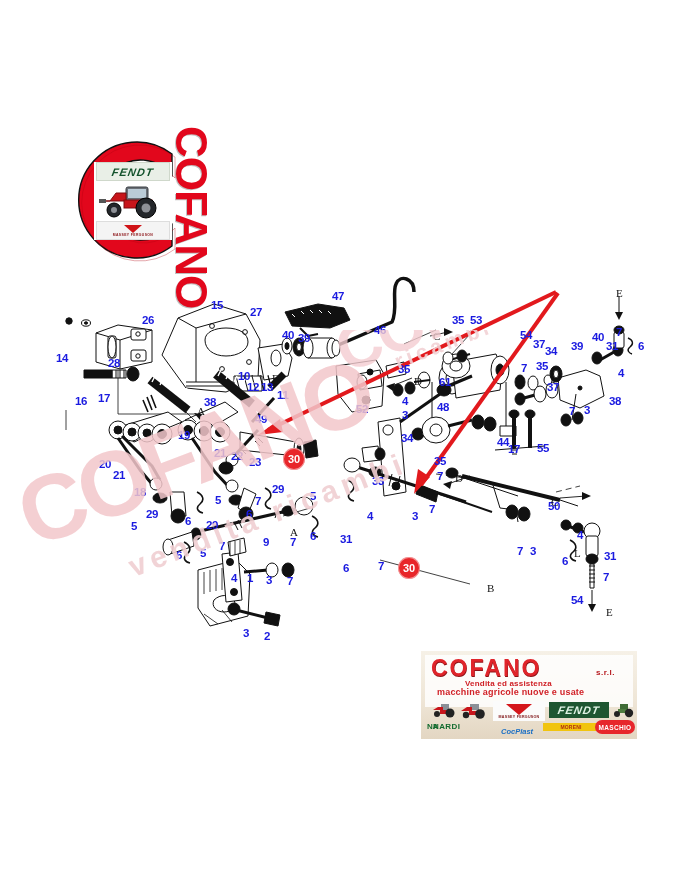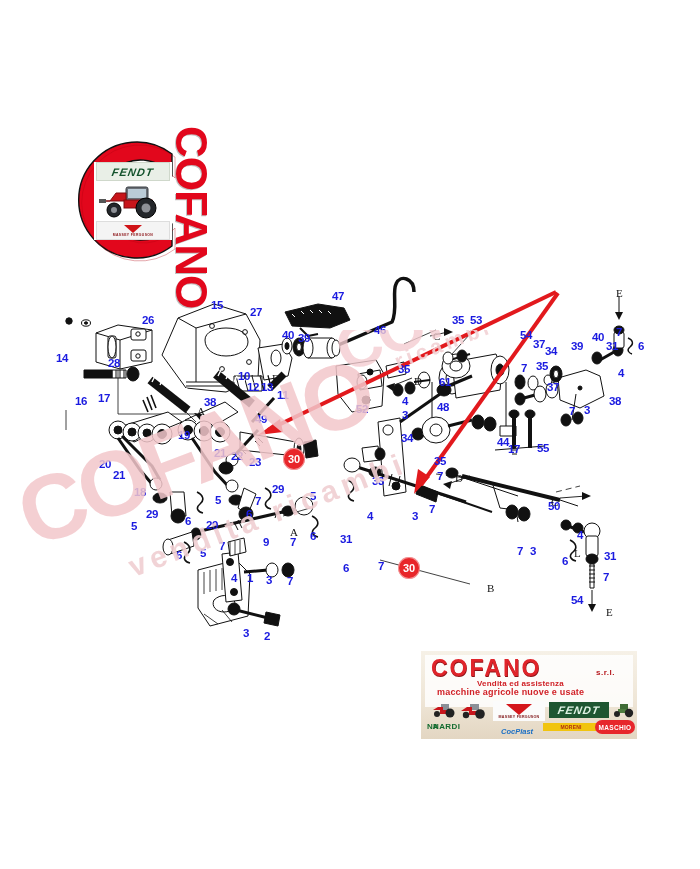--- a/index.html
+++ b/index.html
@@ -69,21 +69,21 @@
       background:#efe7dc;overflow:hidden;}
   #banner .sand{position:absolute;left:0;top:0;width:100%;height:100%;
       background:linear-gradient(#f6f1e7 0%,#efe6d7 55%,#e3d6c2 100%);}
   #banner .bwhite{position:absolute;left:4px;top:4px;width:208px;height:52px;
       background:rgba(255,255,255,.82);}
   #banner .btitle{position:absolute;left:10px;top:4px;font-weight:700;font-size:23px;
       color:#e0252b;letter-spacing:2px;text-shadow:.5px .5px 0 #8d1216;}
   #banner .bsrl{position:absolute;left:175px;top:17px;font-weight:700;font-size:8px;
       color:#b5171c;letter-spacing:.5px;}
   #banner .bsub1{position:absolute;left:44px;top:28px;font-weight:700;font-size:8px;
-      color:#cf2026;letter-spacing:.2px;margin-left:12px;}
+      color:#cf2026;letter-spacing:.2px;}
   #banner .bsub2{position:absolute;left:16px;top:36px;font-weight:700;font-size:9px;
       color:#d12228;letter-spacing:.2px;}
   #banner .logorow{position:absolute;left:4px;top:50px;width:208px;height:36px;}
   .blogo{position:absolute;font-weight:700;}
   .blogo.mf{left:68px;top:0;width:52px;height:20px;background:#fbfbfb;
       display:flex;flex-direction:column;align-items:center;justify-content:center;}
   .blogo.mf .tri{width:0;height:0;border-left:13px solid transparent;
       border-right:13px solid transparent;border-top:11px solid #d4161b;}
   .blogo.mf .t{font-size:3.6px;color:#7d1013;letter-spacing:.3px;}
   .blogo.fendt{left:124px;top:1px;width:60px;height:16px;background:#1e5631;

